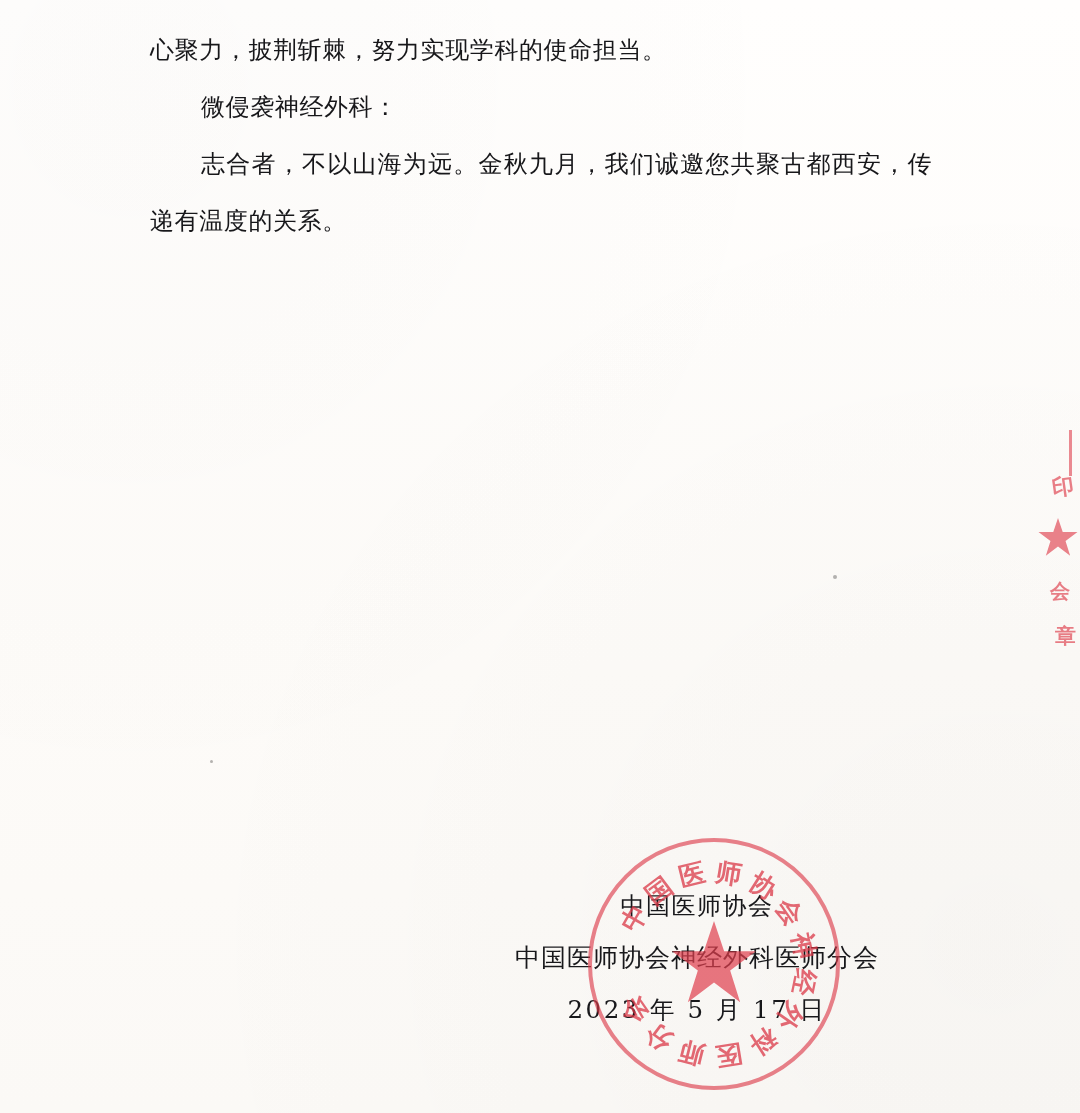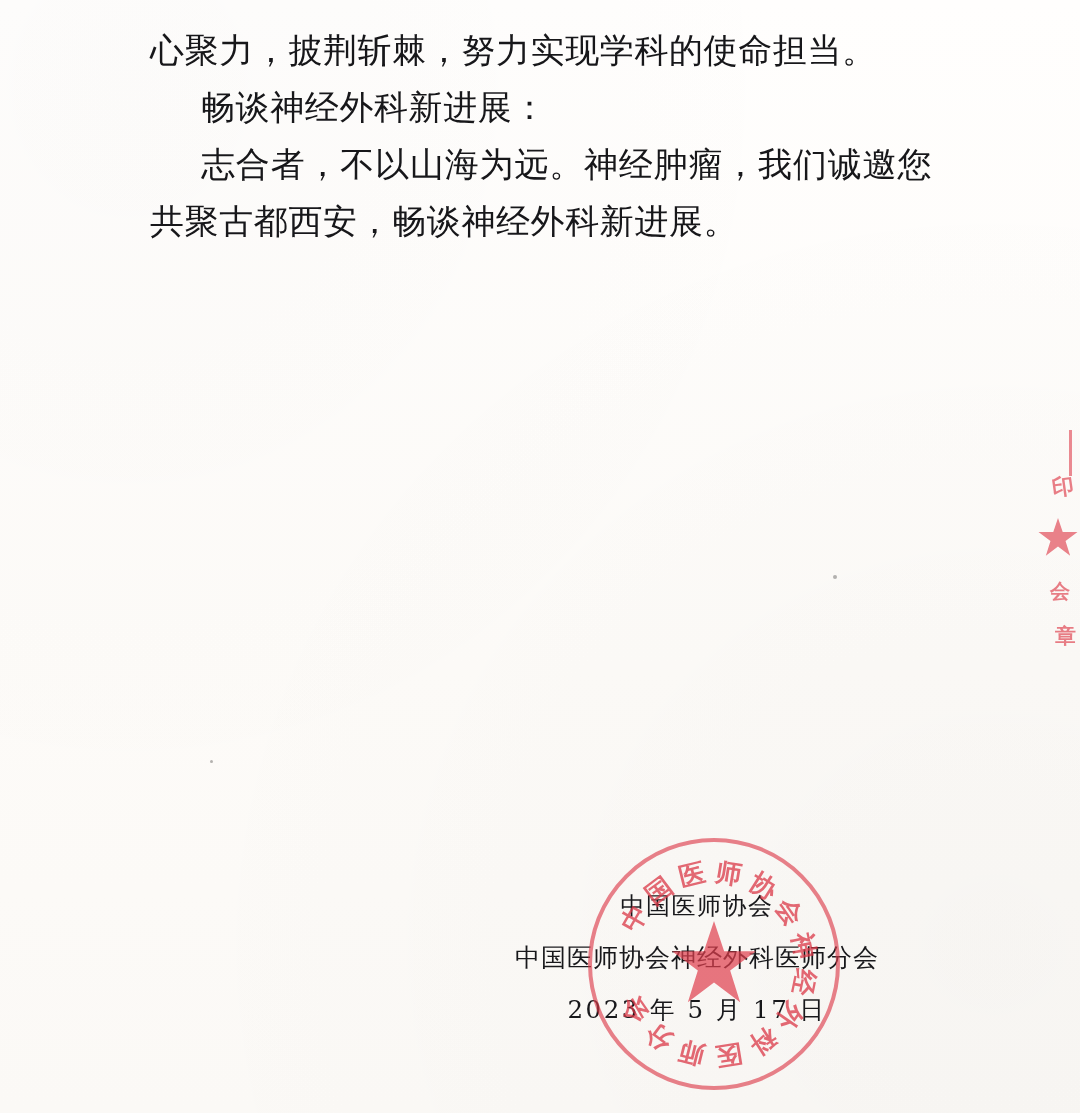--- a/index.html
+++ b/index.html
@@ -26,21 +26,21 @@
     background:
       radial-gradient(ellipse at 12% 8%, rgba(0,0,0,0.012) 0%, rgba(0,0,0,0) 55%),
       radial-gradient(ellipse at 92% 85%, rgba(0,0,0,0.018) 0%, rgba(0,0,0,0) 60%);
     pointer-events: none;
   }
   .body-text {
     position: absolute;
     left: 150px;
     top: 22px;
     width: 782px;
-    font-size: 34px;
+    font-size: 24px;
     line-height: 57px;
     color: #17171a;
     letter-spacing: 0.6px;
     font-family: "DejaVu Serif", serif;
     text-align: justify;
     text-justify: inter-character;
   }
   .para {
     margin: 0;
     text-indent: 0;
@@ -176,22 +176,22 @@
   }
 </style>
 </head>
 <body>
 
 <div class="page">
   <div class="paper-texture"></div>
 
   <div class="body-text">
     <p class="para">心聚力，披荆斩棘，努力实现学科的使命担当。</p>
-    <p class="para indent">畅谈神经外科新进展：</p>
-    <p class="para indent">志合者，不以山海为远。神经肿瘤，我们诚邀您共聚古都西安，畅谈神经外科新进展。</p>
+    <p class="para indent">微侵袭神经外科：</p>
+    <p class="para indent">志合者，不以山海为远。金秋九月，我们诚邀您共聚古都西安，传递有温度的关系。</p>
   </div>
 
   <div class="signature-block">
     <div class="sig-line sig-org-small">中国医师协会</div>
     <div class="sig-line">中国医师协会神经外科医师分会</div>
     <div class="sig-line sig-date">2023 年 5 月 17 日</div>
   </div>
 
   <div class="seal">
     <div class="seal-inner"></div>

